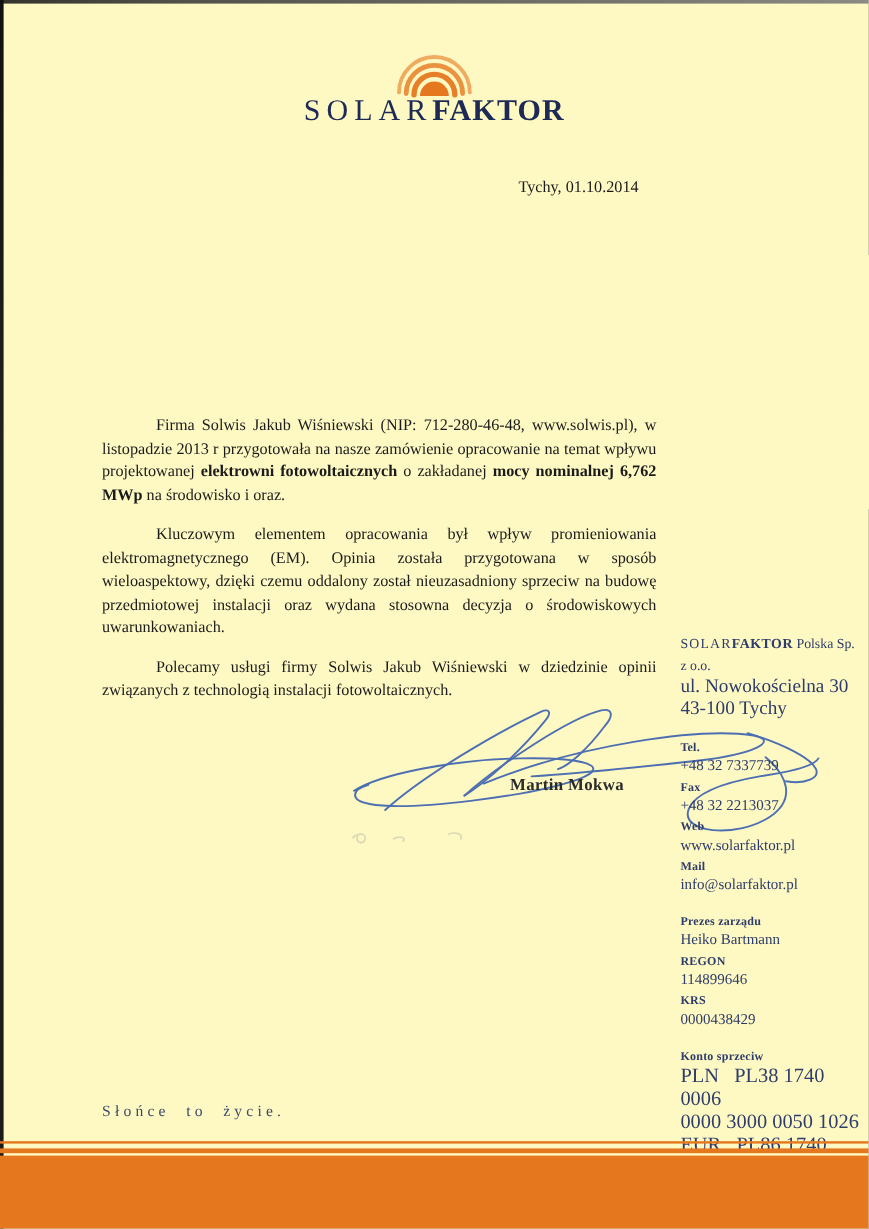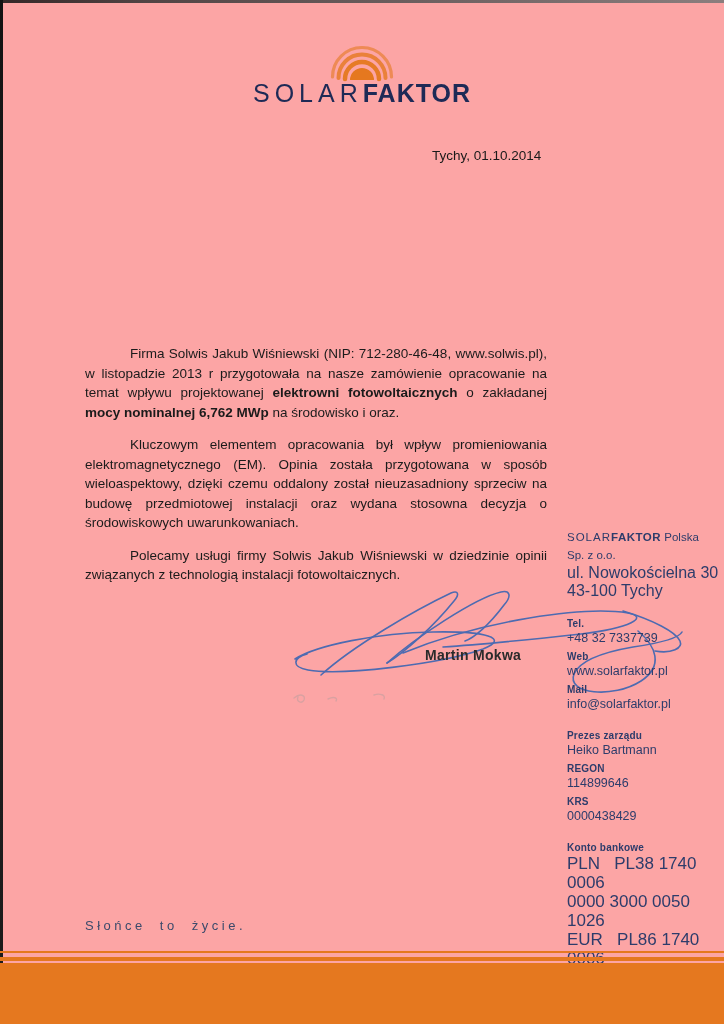--- a/index.html
+++ b/index.html
@@ -1,21 +1,21 @@
 <!DOCTYPE html>
 <html><head>
 <meta charset="utf-8">
 <style>
   html,body{margin:0;padding:0;background:#888;}
   .page{
     position:relative;
     width:724px;height:1024px;
-    background:#fca5a5;
+    background:#fef9c3;
     overflow:hidden;
-    font-family:Liberation Sans, sans-serif;
+    font-family:Liberation Serif, serif;
     color:#1a1a1a;
   }
   
   .edge-left{position:absolute;left:0;top:0;width:3px;height:1024px;background:linear-gradient(180deg,#111 0%,#222 40%,#1a1a1a 100%);}
   .edge-top{position:absolute;left:0;top:0;width:724px;height:3px;background:linear-gradient(90deg,#111,#333 20%,#555 60%,#777);opacity:.85;}
 
   
   .logo{position:absolute;left:0;top:44px;width:724px;text-align:center;}
   .logo .sun{display:block;margin:0 auto -2px auto;}
   .logo-text{font-size:25px;color:#1e2a56;letter-spacing:0;line-height:26px;}
@@ -118,20 +118,24 @@
     <div class="sb-addr">ul. Nowokościelna 30</div>
     <div class="sb-addr">43-100 Tychy</div>
 
     <div class="sb-section-gap"></div>
 
     <div class="sb-group">
       <div class="sb-label">Tel.</div>
       <div class="sb-value">+48 32 7337739</div>
     </div>
     <div class="sb-group">
+      <div class="sb-label">Fax</div>
+      <div class="sb-value">+48 32 2213037</div>
+    </div>
+    <div class="sb-group">
       <div class="sb-label">Web</div>
       <div class="sb-value">www.solarfaktor.pl</div>
     </div>
     <div class="sb-group">
       <div class="sb-label">Mail</div>
       <div class="sb-value">info@solarfaktor.pl</div>
     </div>
 
     <div class="sb-section-gap"></div>
 
@@ -144,21 +148,21 @@
       <div class="sb-value">114899646</div>
     </div>
     <div class="sb-group">
       <div class="sb-label">KRS</div>
       <div class="sb-value">0000438429</div>
     </div>
 
     <div class="sb-section-gap"></div>
 
     <div class="sb-group">
-      <div class="sb-label">Konto bankowe</div>
+      <div class="sb-label">Konto sprzeciw</div>
       <div class="sb-bank-line">PLN   PL38 1740 0006</div>
       <div class="sb-bank-line">0000 3000 0050 1026</div>
       <div class="sb-bank-line">EUR   PL86 1740 0006</div>
       <div class="sb-bank-line">0000 3000 0050 1035</div>
     </div>
   </aside>
 
   <div class="slogan">Słońce to życie.</div>
 
   <div class="footer-line-thin" style="background: rgb(229, 120, 31);"></div>

